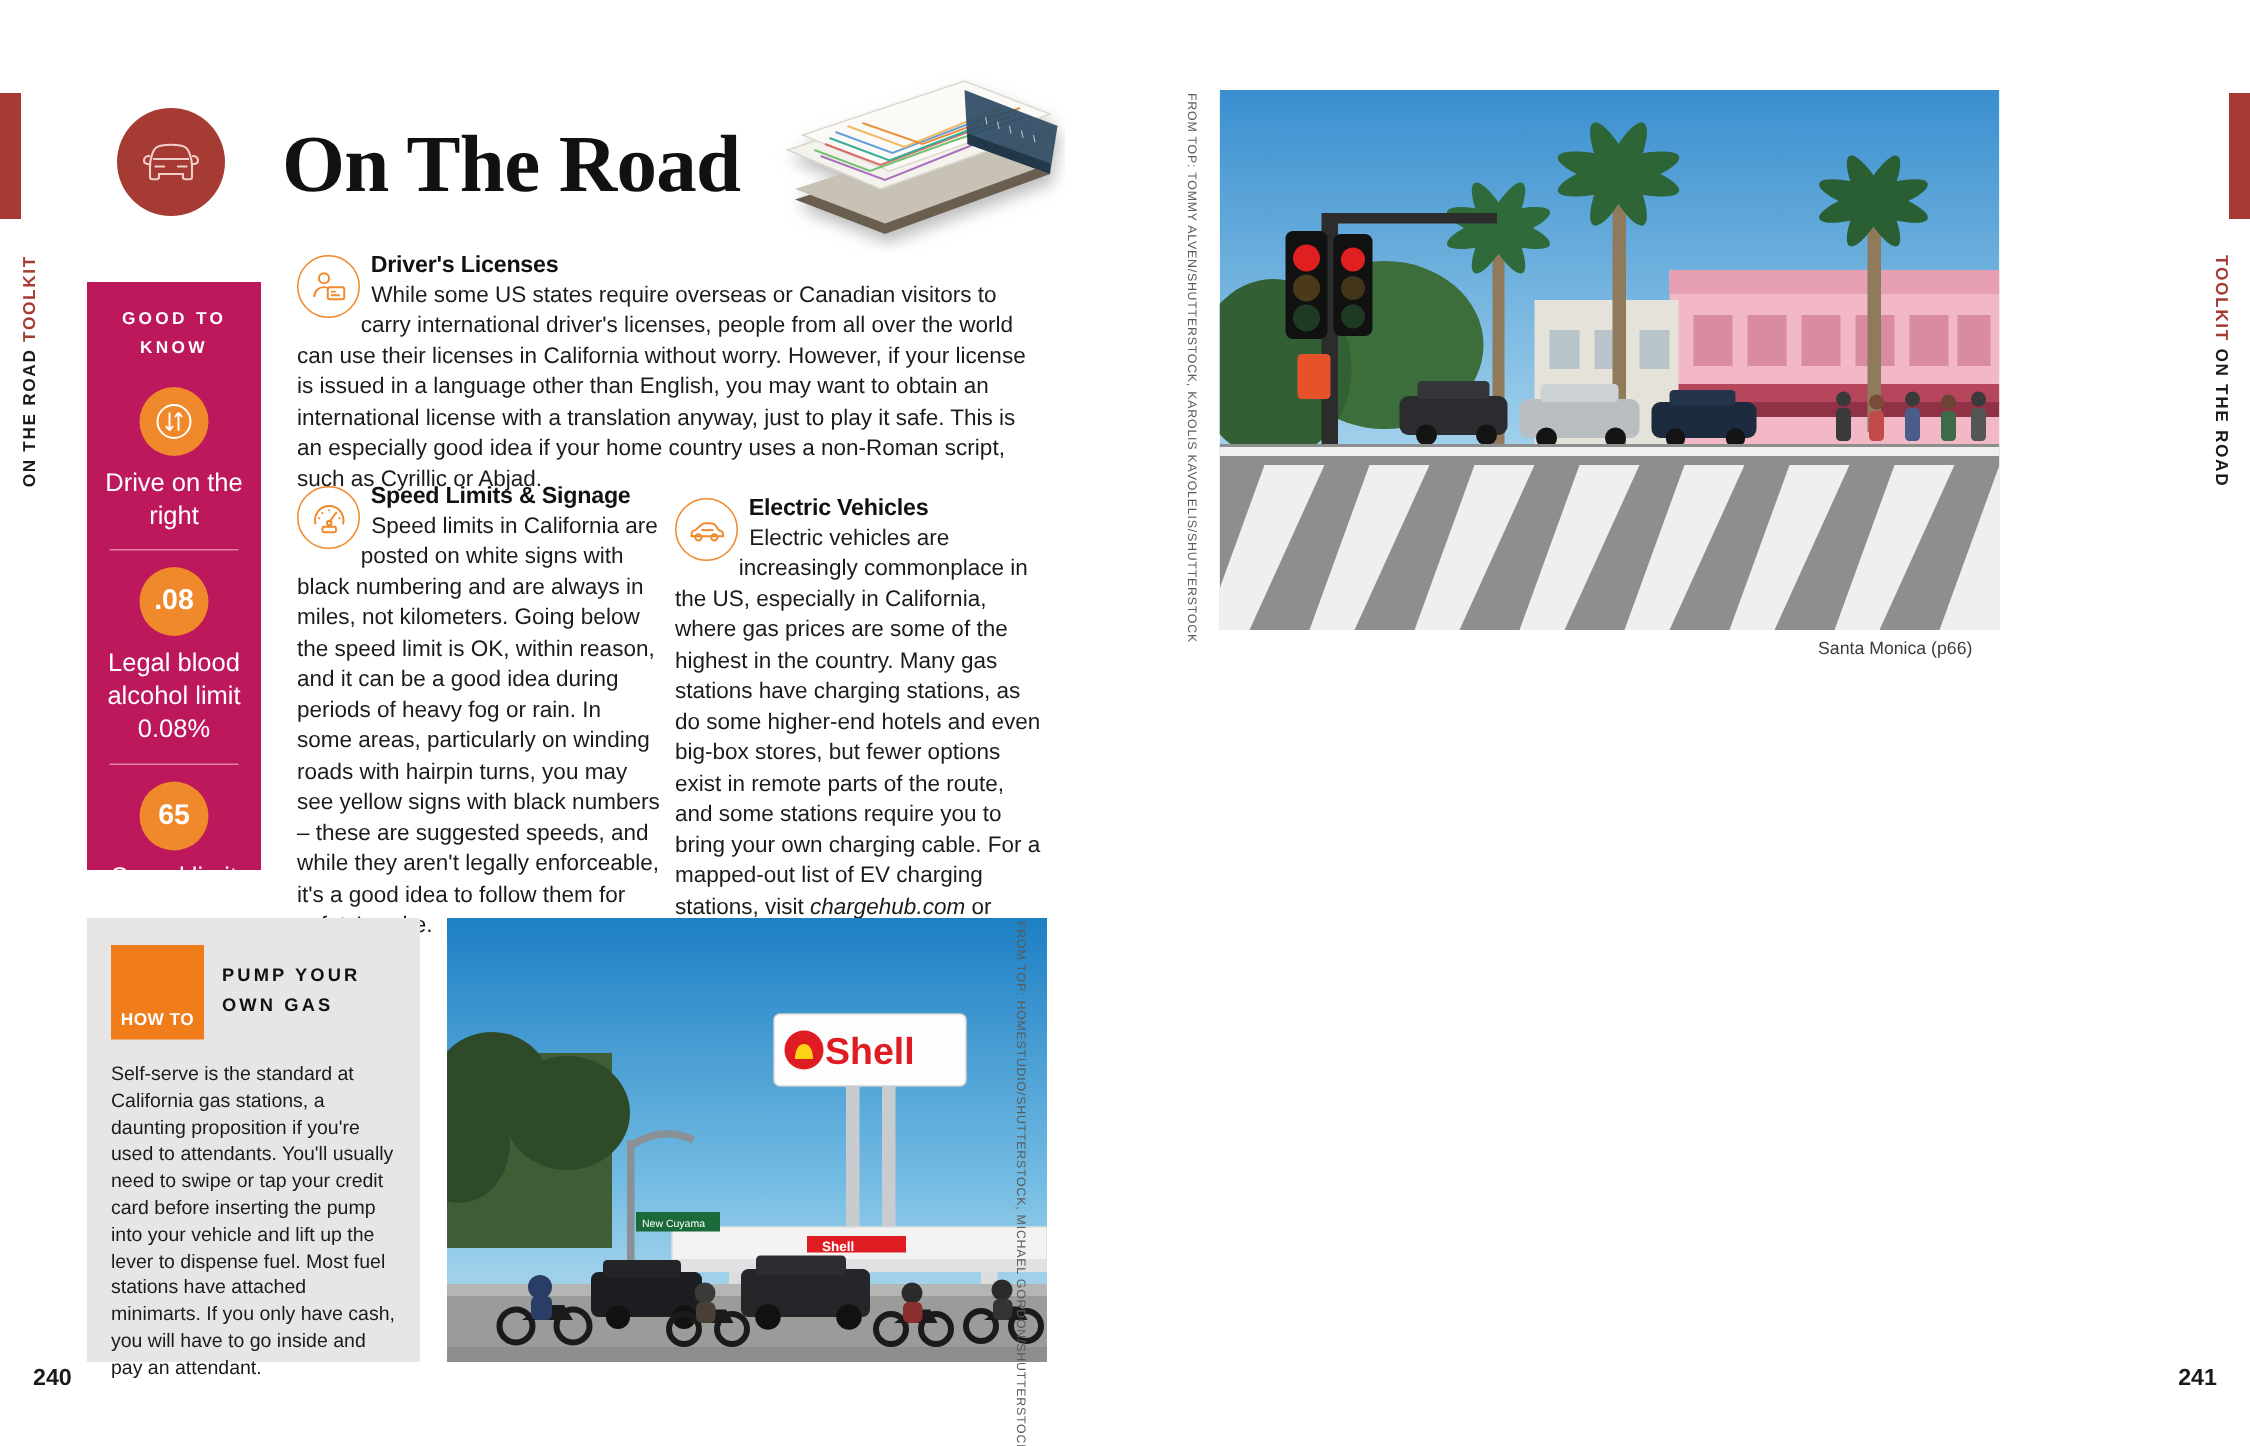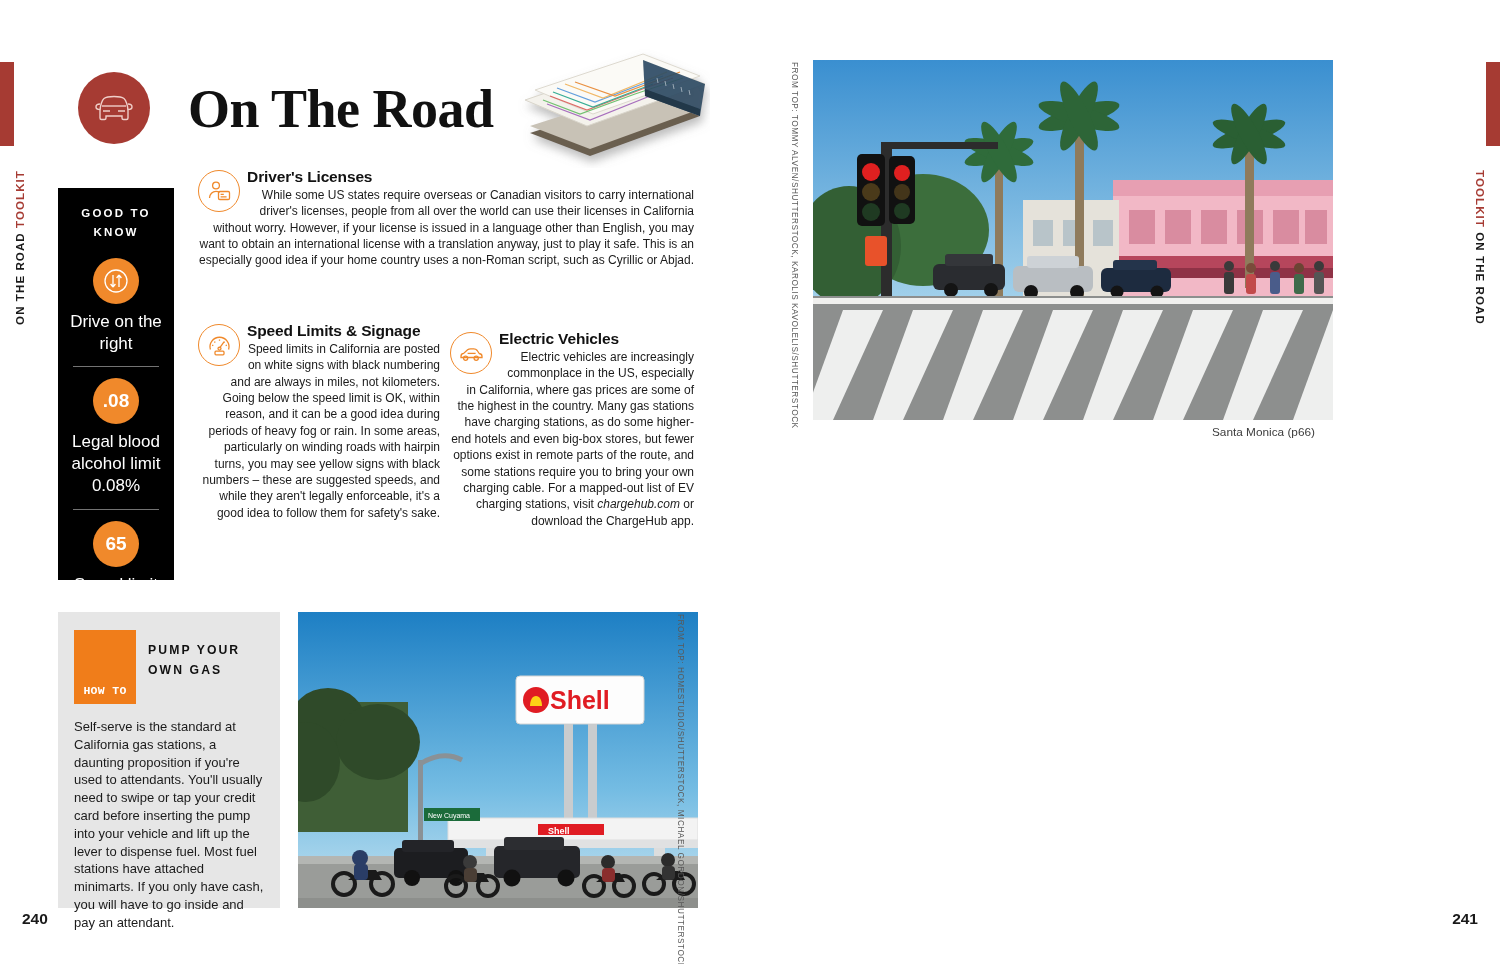--- a/index.html
+++ b/index.html
@@ -53,21 +53,21 @@
     font-family: "Liberation Serif", serif;
     font-size: 54px; font-weight: 700; color: #111; letter-spacing: -0.5px;
   }
 
   
   .map-illu { position: absolute; left: 495px; top: 38px; width: 215px; height: 130px; }
 
   
   .gtk {
     position: absolute; left: 58px; top: 188px; width: 116px; height: 392px;
-    background: #000000; padding: 16px 9px 12px; text-align: center; color: #fff;
+    background: #be185d; padding: 16px 9px 12px; text-align: center; color: #fff;
   }
   .gtk h3 {
     font-size: 11.5px; letter-spacing: 2.2px; font-weight: 700; line-height: 1.65;
     margin-bottom: 14px;
   }
   .gtk-item { padding: 2px 0 8px; }
   .gtk-badge {
     width: 46px; height: 46px; border-radius: 50%; background: #f0892b;
     margin: 0 auto 7px; display: flex; align-items: center; justify-content: center;
     font-size: 19px; font-weight: 700; color: #fff;
@@ -81,32 +81,32 @@
     float: left; width: 42px; height: 42px; border-radius: 50%;
     border: 1.6px solid #f0892b; margin: 2px 9px 1px 0;
     display: flex; align-items: center; justify-content: center;
     shape-outside: circle(50%);
   }
   .art h2 {
     font-size: 15.5px; font-weight: 700; color: #111; line-height: 1.16;
     margin-bottom: 1px; letter-spacing: -0.15px;
   }
   .art p {
-    font-size: 12px; line-height: 1.365; color: #1b1b1b; text-align: right;
+    font-size: 15px; line-height: 1.365; color: #1b1b1b; text-align: left;
   }
   .art p em { font-style: italic; }
 
   
   .howto {
     position: absolute; left: 58px; top: 612px; width: 222px; height: 296px;
     background: #e6e6e6; padding: 18px 16px;
   }
   .howto-head { display: flex; align-items: flex-start; margin-bottom: 14px; }
   .howto-tag {
-    width: 62px; height: 74px; background: #f07d1a; position: relative; flex: 0 0 62px; font-family: Liberation Mono, monospace;
+    width: 62px; height: 63px; background: #f07d1a; position: relative; flex: 0 0 62px;
   }
   .howto-tag span {
     position: absolute; left: 0; right: 0; bottom: 7px; text-align: center;
     color: #fff; font-size: 11.5px; font-weight: 700; letter-spacing: .3px;
   }
   .howto-title {
     margin-left: 12px; padding-top: 11px;
     font-size: 12.2px; font-weight: 700; letter-spacing: 2.1px; line-height: 1.6; color: #111;
   }
   .howto-body { font-size: 13px; line-height: 1.37; color: #1b1b1b; }

